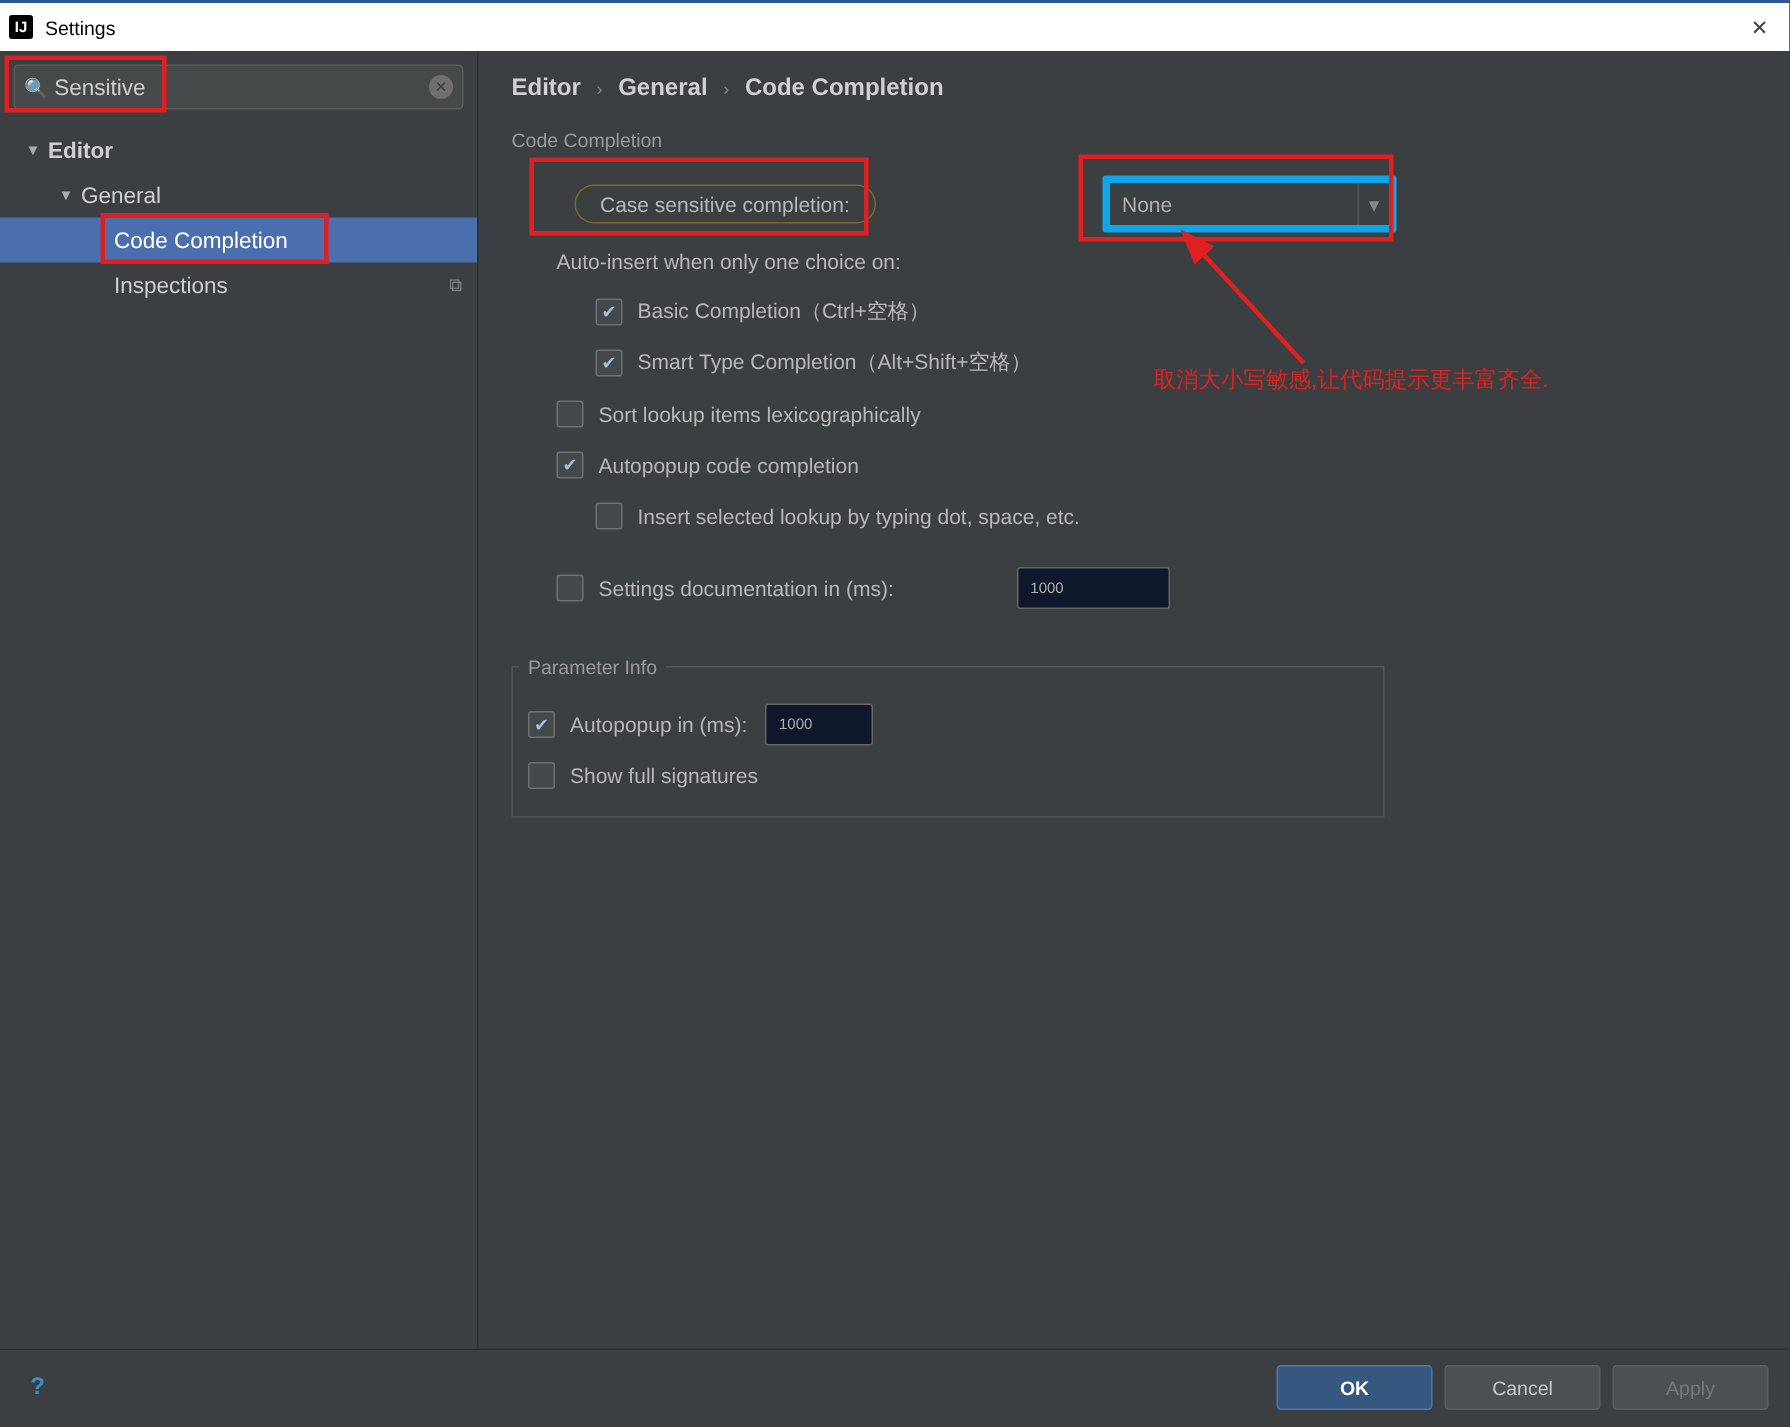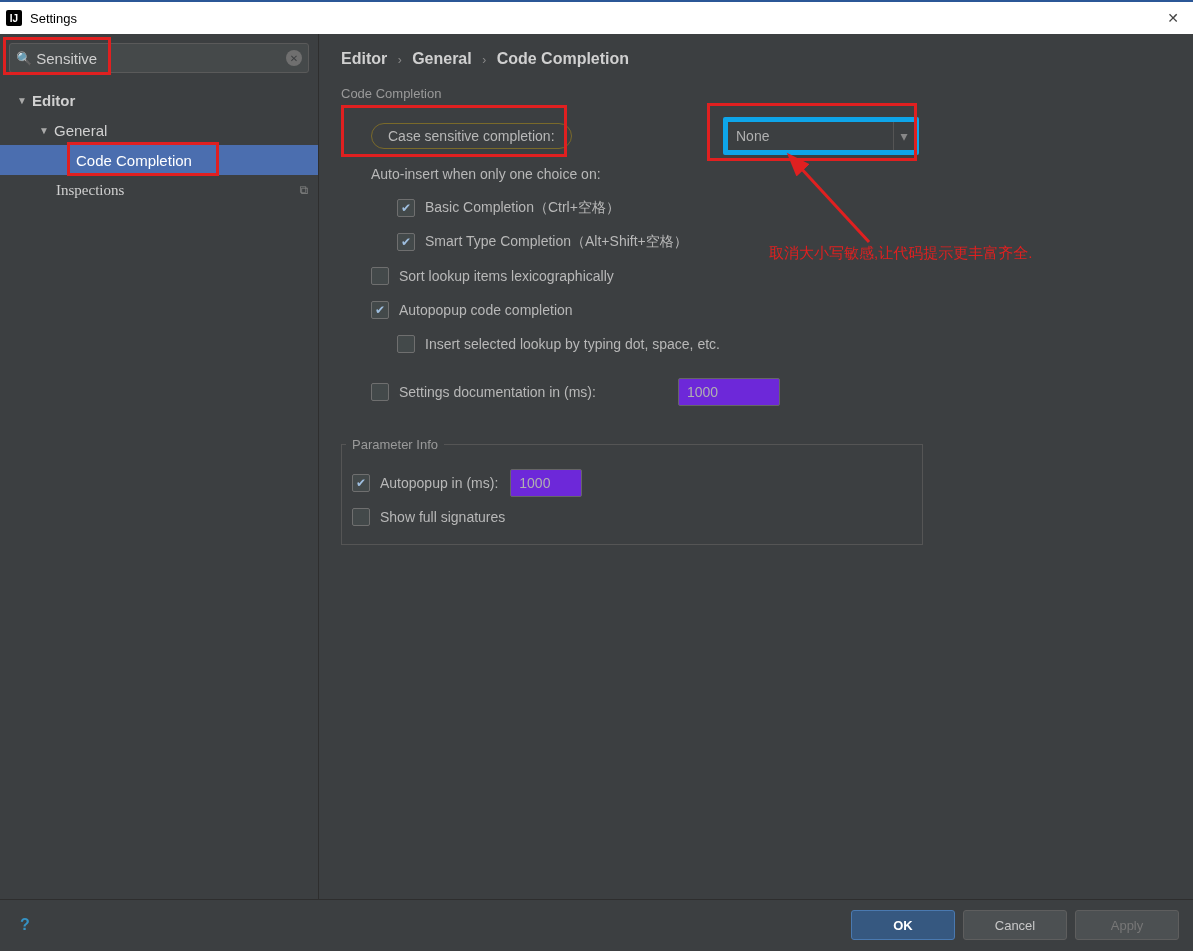--- a/index.html
+++ b/index.html
@@ -125,22 +125,22 @@
   .dropdown{
     width:170px;height:28px;border:5px solid #0ea5e9;background:#3c3f41;
     display:flex;align-items:center;justify-content:space-between;
     padding:0 8px;color:#b0b0b0;font-size:14px;border-radius:2px;
   }
   .dropdown .dd-arrow{
     width:20px;height:100%;border-left:1px solid #555;display:flex;align-items:center;justify-content:center;color:#888;
     margin-right:-8px;
   }
   .numbox{
-    width:84px;height:26px;border:1px solid #666;background:#6d28d9;color:#b0b0b0;
-    padding:0 8px;display:flex;align-items:center;font-size:14px;border-radius:2px;
+    width:84px;height:26px;border:1px solid #666;background:#0f172a;color:#b0b0b0;
+    padding:0 8px;display:flex;align-items:center;font-size:10px;border-radius:2px;
   }
   .numbox.small{width:54px;}
   .annot{
     position:absolute;color:var(--red);font-size:15px;
   }
   .arrow-svg{position:absolute;}
 
   
   .bottombar{
     height:50px;background:var(--bg);border-top:1px solid #2e2e2e;
@@ -188,40 +188,40 @@
         <span>Editor</span>
       </div>
       <div class="node n1">
         <span class="arrow">▼</span>
         <span>General</span>
       </div>
       <div class="node n2 selected" style="position:relative;">
         <span>Code Completion</span>
         <div class="redbox" style="left:67px;top:-3px;width:152px;height:34px;"></div>
       </div>
-      <div class="node n2" style="padding-left:56px;font-family:Liberation Serif, serif;">
+      <div class="node n2" style="padding-left:76px;">
         <span>Inspections</span>
         <span class="trail">⧉</span>
       </div>
     </div>
   </div>
 
   <div class="content">
     <div class="breadcrumb">
       <span>Editor</span>
       <span class="sep">›</span>
       <span>General</span>
       <span class="sep">›</span>
       <span>Code Completion</span>
     </div>
 
     <fieldset style="width:580px;border:none;padding-left:0;">
       <legend>Code Completion</legend>
 
-      <div class="row indent1" style="position:relative; height:42px;">
+      <div class="row indent1" style="position:relative; height:42px;margin-left:12px;">
         <span class="lbl" style="border:1px solid #7a6a2a;border-radius:14px;padding:4px 16px;">Case sensitive completion:</span>
         <div class="redbox" style="left:0px;top:-10px;width:226px;height:52px;"></div>
         <div style="position:absolute;left:382px;top:2px;">
           <div class="dropdown">
             <span>None</span>
             <span class="dd-arrow">▾</span>
           </div>
           <div class="redbox" style="left:-16px;top:-14px;width:210px;height:58px;"></div>
         </div>
       </div>

